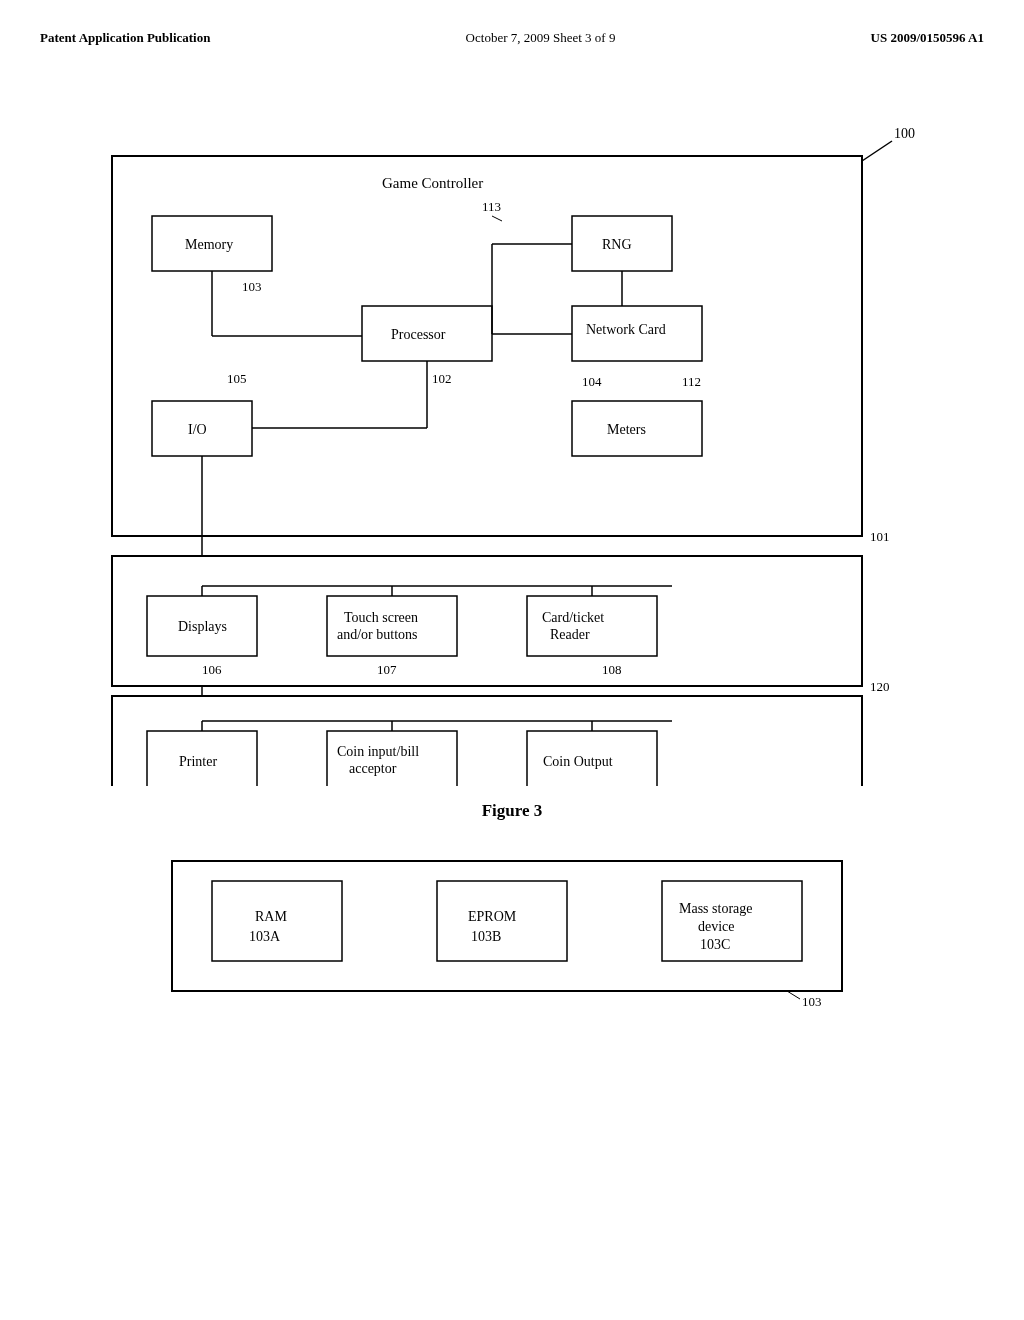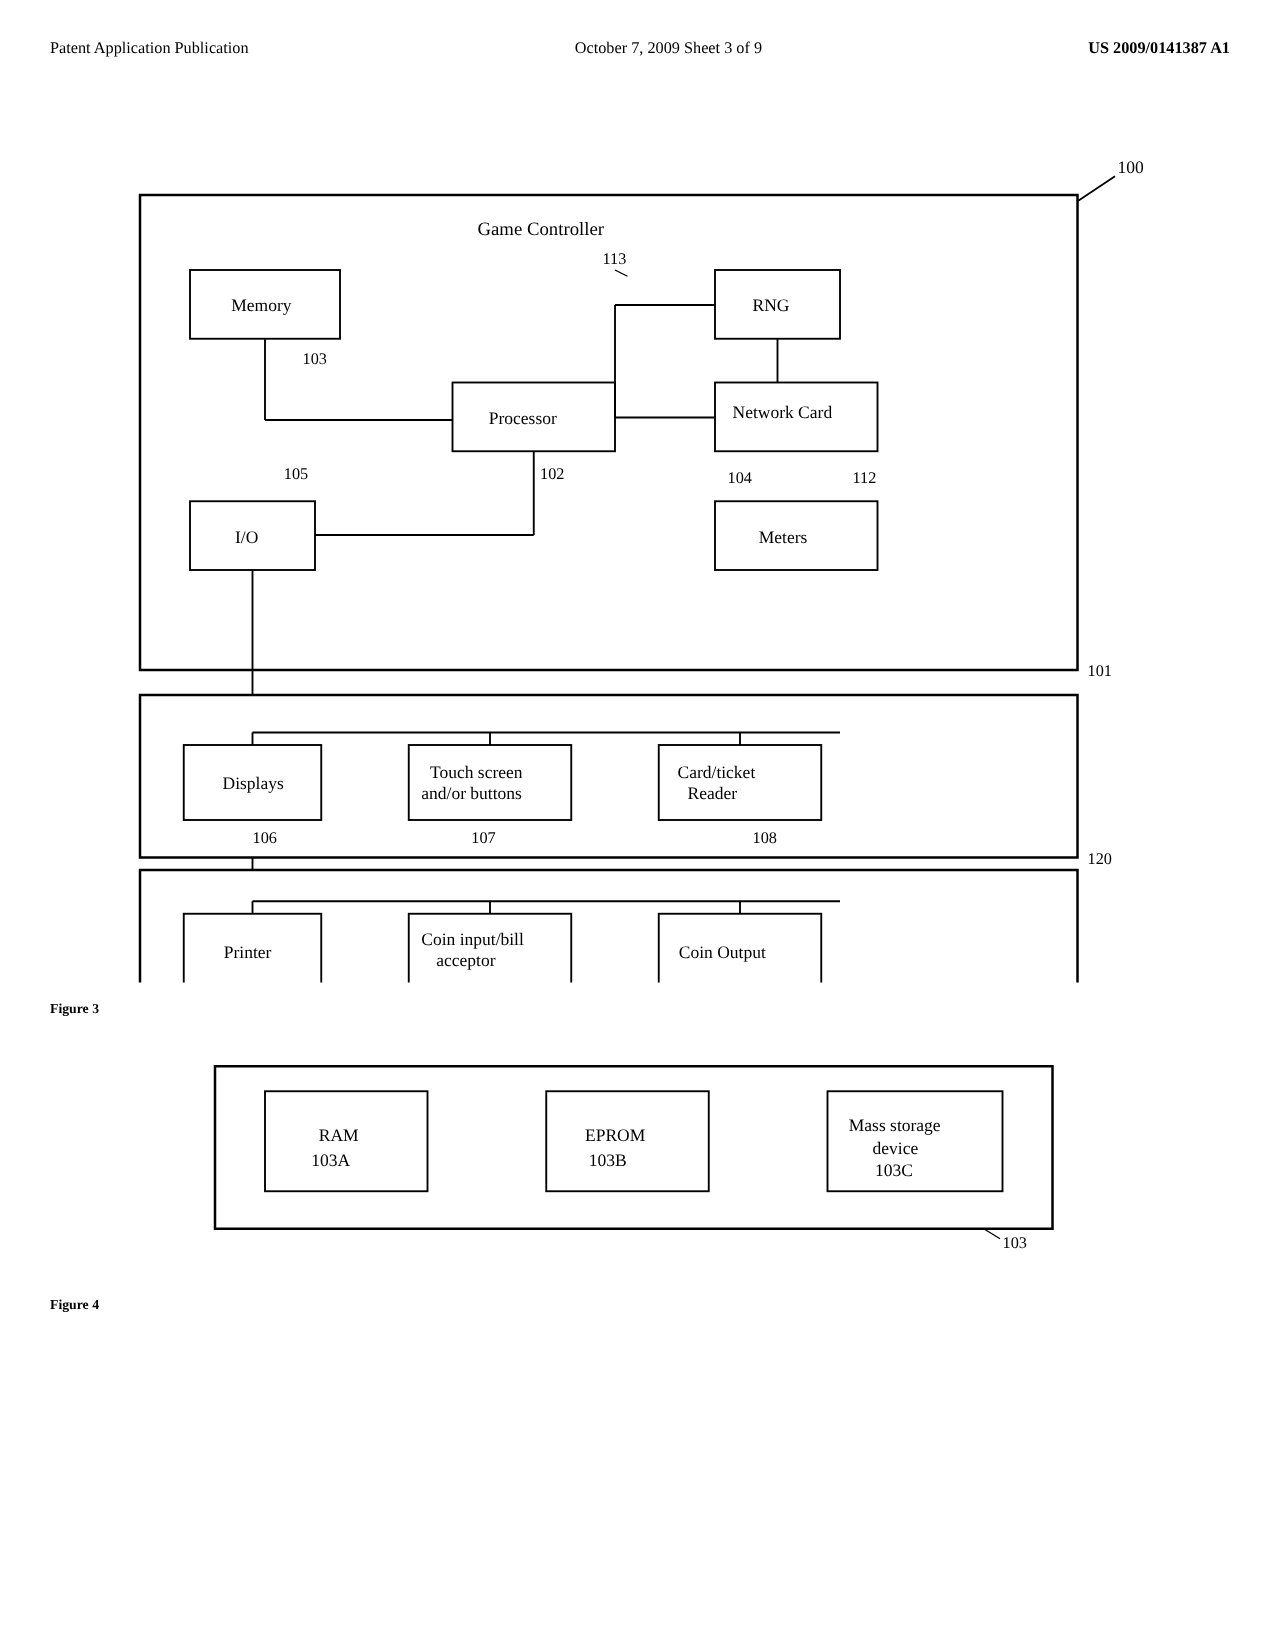--- a/index.html
+++ b/index.html
@@ -21,58 +21,58 @@
 
     
     .header {
       display: flex;
       justify-content: space-between;
       align-items: center;
       padding: 10px 0 20px 0;
       border-bottom: none;
       font-size: 13px;
     }
-    .header-left { font-weight: normal; }
+    .header-left { font-weight: bold; }
     .header-center { }
     .header-right { font-weight: bold; }
 
     
     .figure3-container {
       position: relative;
       margin-top: 40px;
     }
 
     
     .diagram-svg {
       display: block;
       margin: 0 auto;
     }
 
     
     .figure-label {
-      text-align: left;
-      font-size: 11px;
+      text-align: center;
+      font-size: 17px;
       font-weight: bold;
       margin: 15px 0 30px 0;
     }
 
     
     .figure4-container {
       margin-top: 20px;
     }
   </style>
 </head>
 <body>
 
 <div class="page">
 
   <div class="header">
     <div class="header-left">Patent Application Publication</div>
     <div class="header-center">October 7, 2009   Sheet 3 of 9</div>
-    <div class="header-right">US 2009/0141387 A1</div>
+    <div class="header-right">US 2009/0150596 A1</div>
   </div>
 
   <div class="figure3-container">
 
     <svg class="diagram-svg" width="880" height="680" viewBox="0 0 880 680">
 
       <line x1="820" y1="35" x2="790" y2="55" stroke="#000" stroke-width="1.5"></line>
       <text x="822" y="32" font-size="14" font-family="Times New Roman">100</text>
 
       <rect x="40" y="50" width="750" height="380" fill="none" stroke="#000" stroke-width="2"></rect>
@@ -202,17 +202,16 @@
       <rect x="510" y="30" width="140" height="80" fill="none" stroke="#000" stroke-width="1.5"></rect>
       <text x="527" y="62" font-size="14" font-family="Times New Roman">Mass storage</text>
       <text x="546" y="80" font-size="14" font-family="Times New Roman">device</text>
       <text x="548" y="98" font-size="14" font-family="Times New Roman">103C</text>
 
       <text x="650" y="155" font-size="13" font-family="Times New Roman">103</text>
       <line x1="648" y1="148" x2="635" y2="140" stroke="#000" stroke-width="1"></line>
 
     </svg>
 
-    <div class="figure-label">Figure 4</div>
 
   </div>
 
 </div>
 
 </body></html>

